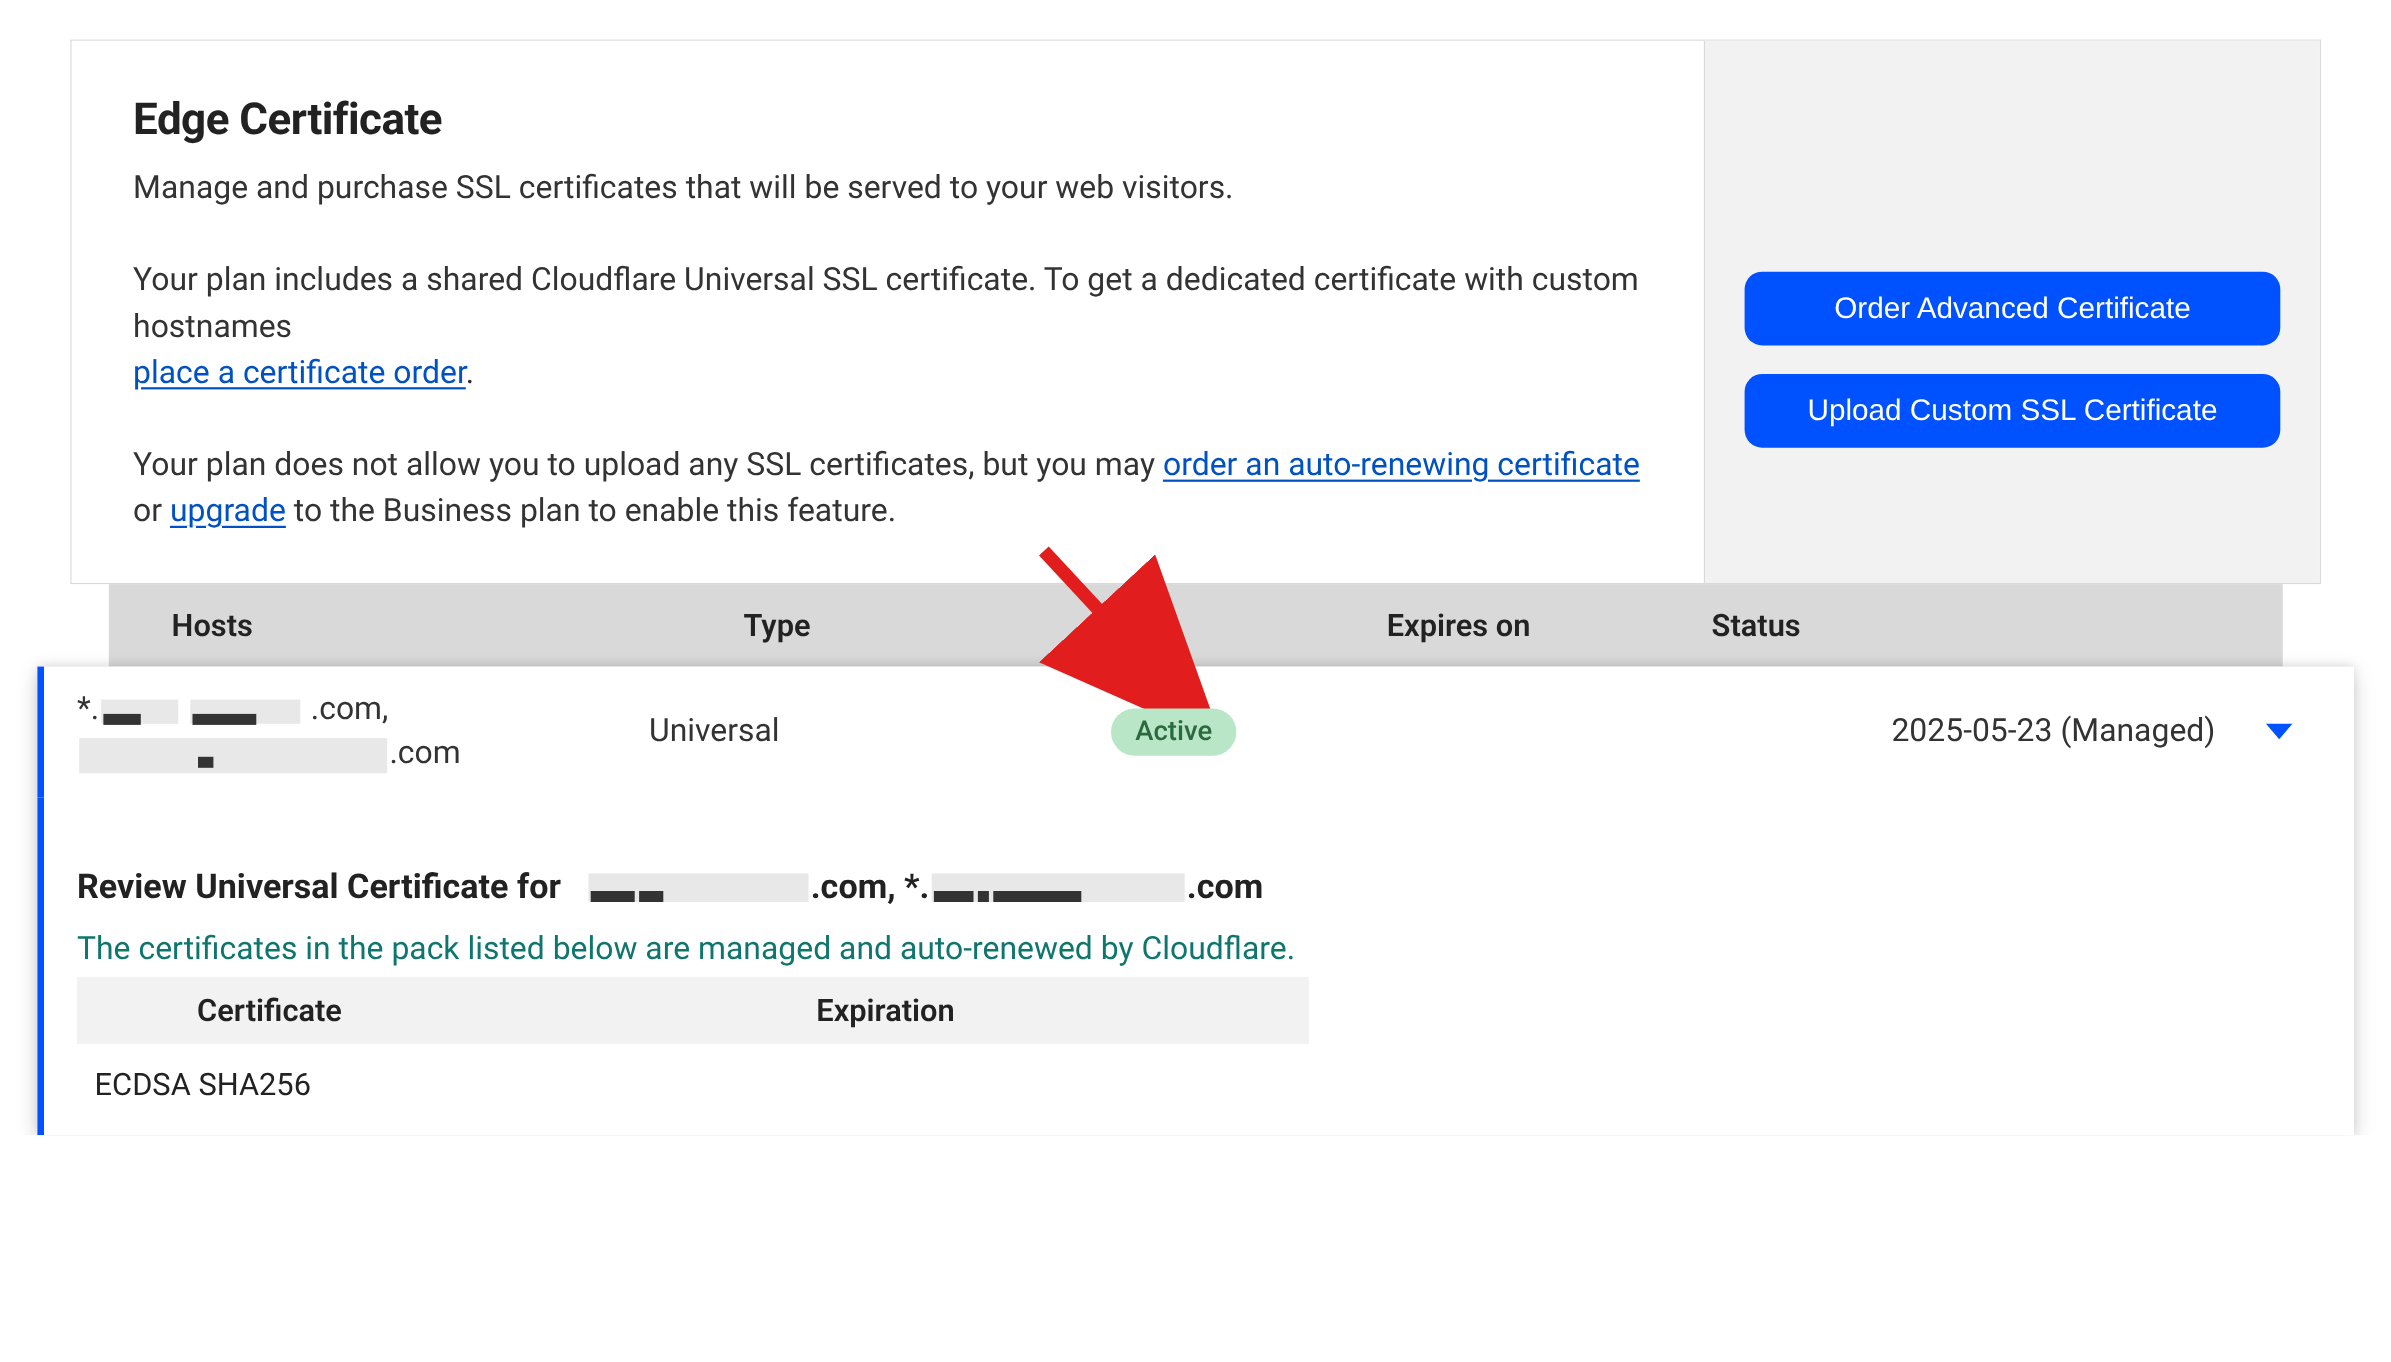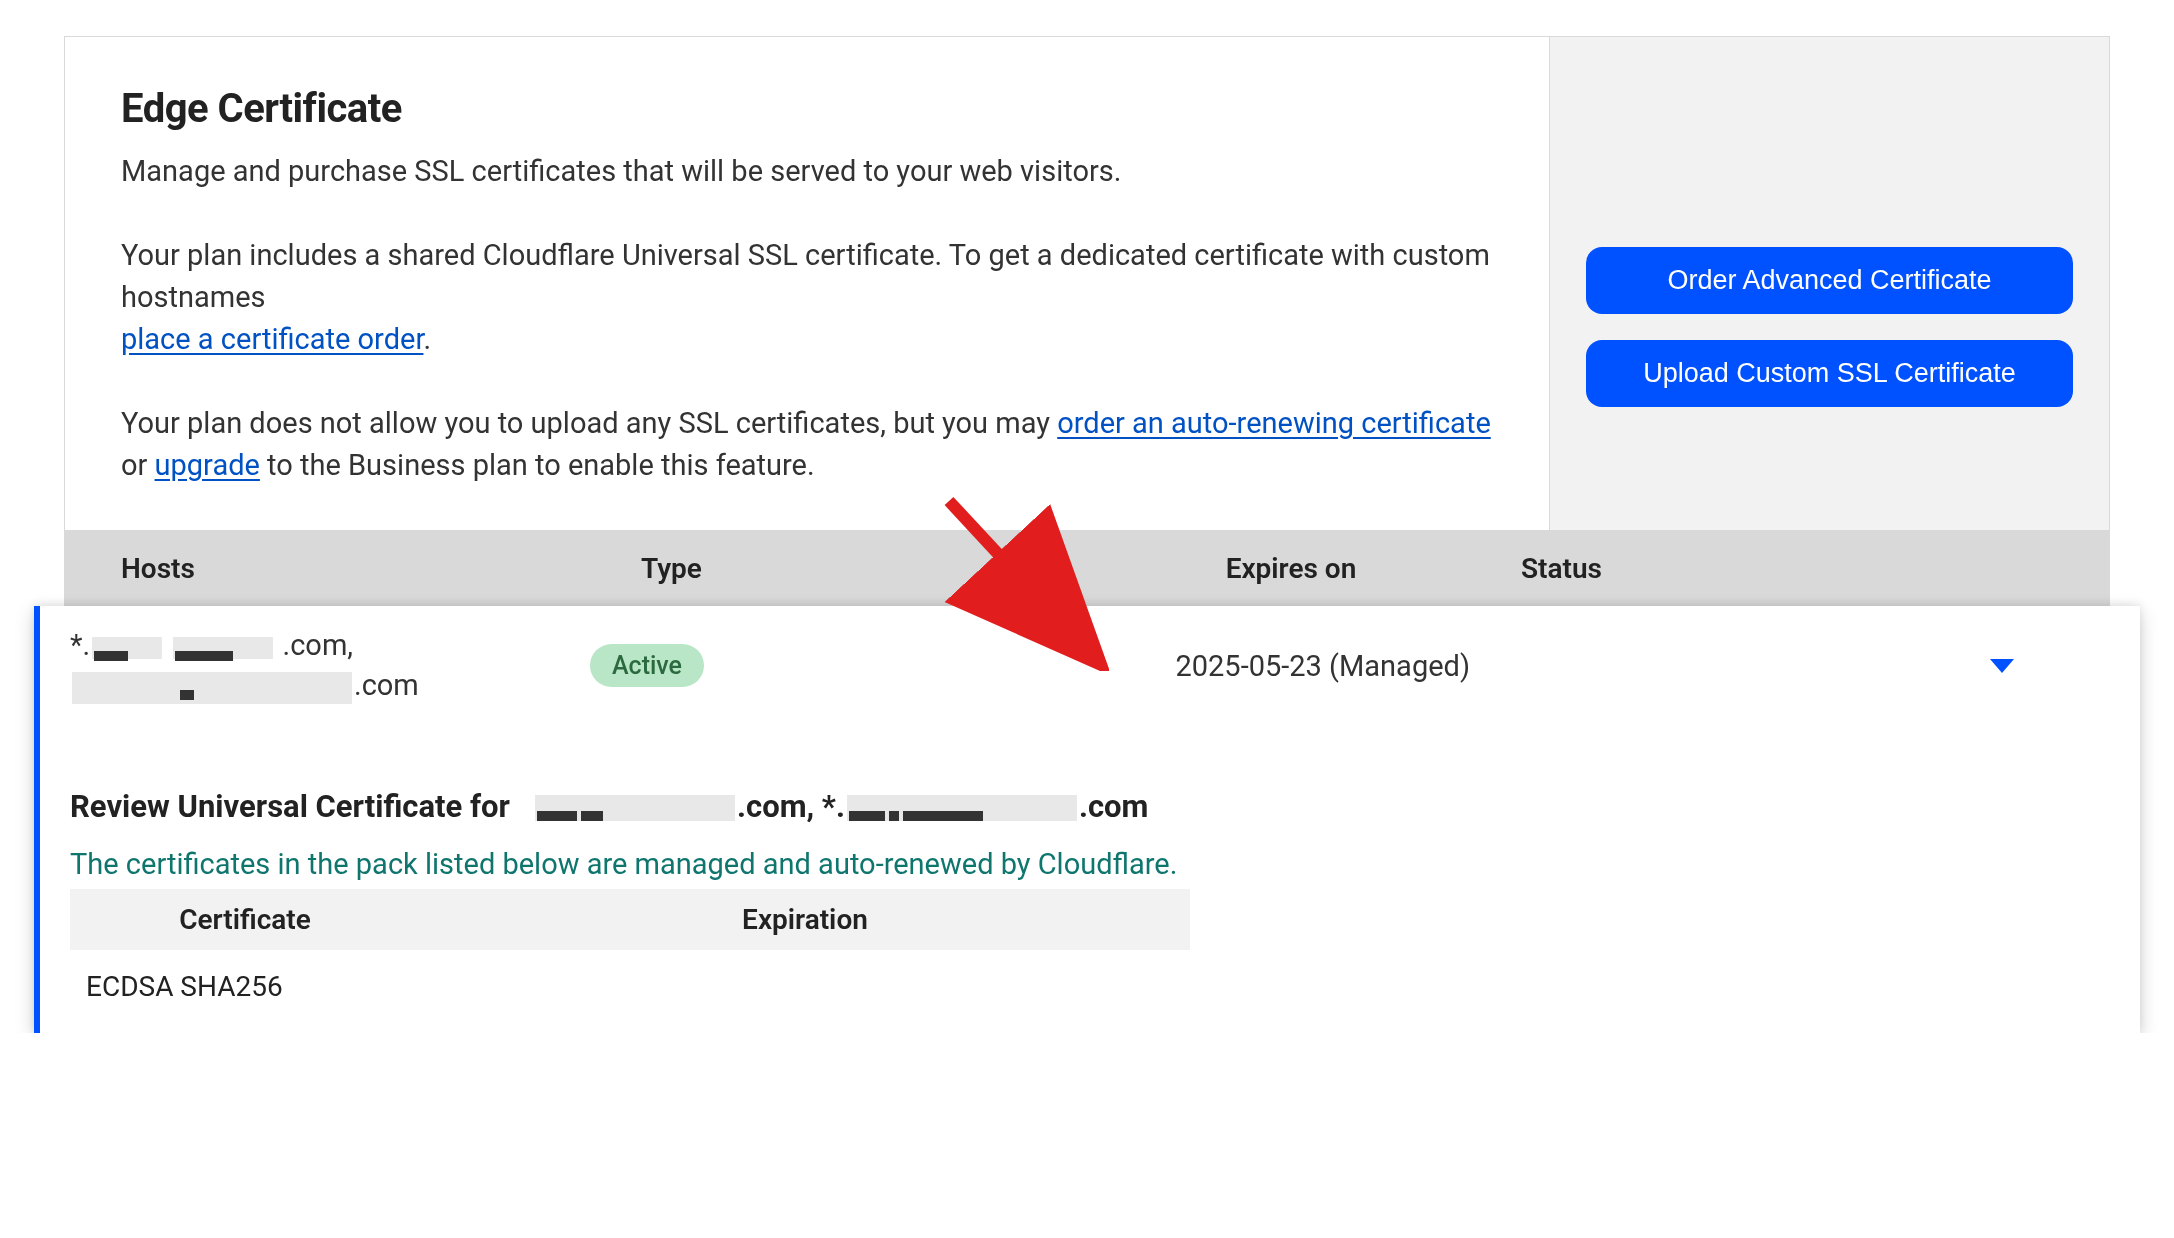--- a/index.html
+++ b/index.html
@@ -59,21 +59,21 @@
       padding: 18px 10px;
       margin-bottom: 26px;
       cursor: pointer;
       font-weight: 400;
       text-align: center;
     }
     .btn:last-child { margin-bottom: 0; }
 
     
     .table-header {
-      margin: 0 64px;
+      margin: 0 99px;
       background: #d9d9d9;
       display: grid;
       grid-template-columns: 520px 420px 460px 1fr;
       padding: 21px 56px;
       font-size: 28px;
       font-weight: 600;
       color: #222;
       border-left: 1px solid #d9d9d9;
       border-right: 1px solid #d9d9d9;
     }
@@ -225,20 +225,21 @@
     <div class="cell">
       <div>
         <span>*.</span><span class="redacted-box" style="width:70px;height:22px"><i style="width:34px"></i></span>
         <span class="redacted-box" style="width:100px;height:22px"><i style="width:58px"></i></span>
         <span>.com,</span>
       </div>
       <div style="margin-top:6px">
         <span class="redacted-box" style="width:280px;height:32px;padding:4px 8px"><i style="width:14px;margin-left:100px"></i></span><span>.com</span>
       </div>
     </div>
+    <div class="cell">Universal</div>
     <div class="cell">
       <span class="badge-active">Active</span>
     </div>
     <div class="cell expires-cell">2025-05-23 (Managed)</div>
     <div class="cell" style="display:flex;justify-content:flex-end">
       <div class="caret-down"></div>
     </div>
   </div>
 
   <div class="detail-panel">

